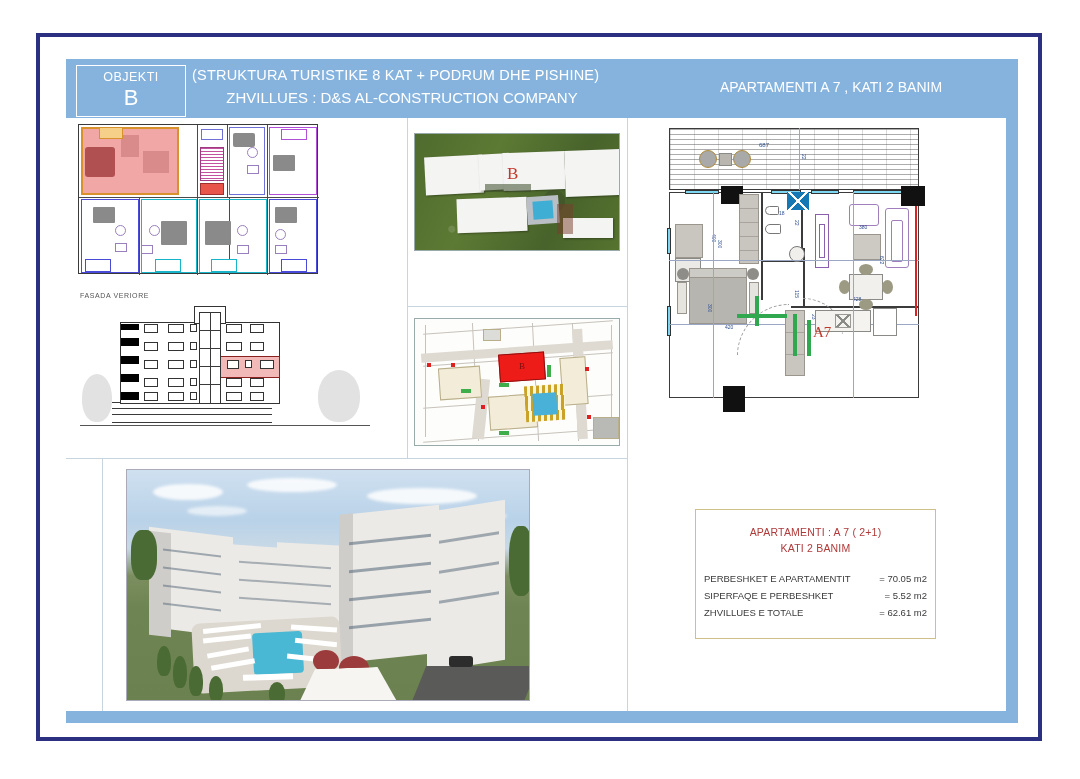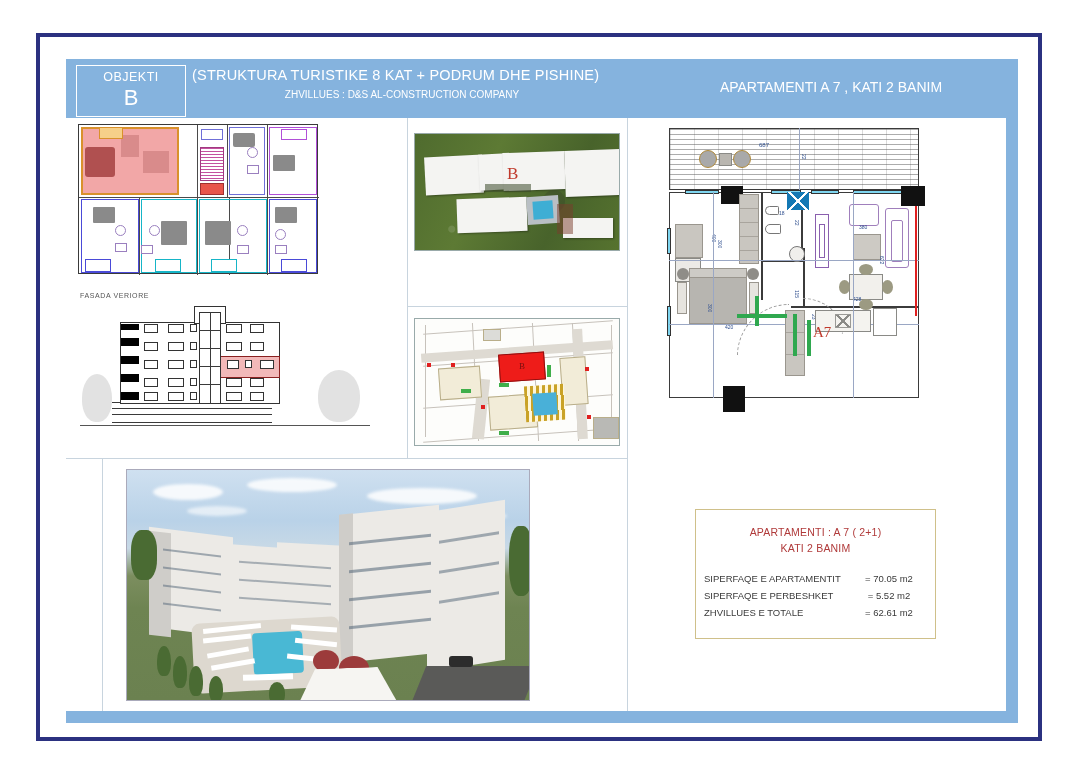--- a/index.html
+++ b/index.html
@@ -70,21 +70,21 @@
     width: 420px;
     font-size: 14.5px;
     letter-spacing: .2px;
     color: #ffffff;
     white-space: nowrap;
   }
   #title-sub {
     position: absolute;
     left: 126px; top: 30px;
     width: 420px;
-    font-size: 10px;
+    font-size: 15px;
     text-align: center;
     color: #ffffff;
     white-space: nowrap;
   }
   #title-right {
     position: absolute;
     left: 600px; top: 20px;
     width: 330px;
     font-size: 14px;
     text-align: center;
@@ -236,21 +236,21 @@
     line-height:17px;
     display:flex;
     justify-content:space-between;
     white-space:nowrap;
   }
   .info-row .lbl { flex: 0 0 auto; }
   .info-row .val { flex: 0 0 auto; }
   .r1 .val { width: 76px; }
   .r2 .val { width: 76px; }
   .r3 .val { width: 76px; }
-  .info-row .val { text-align:center; }
+  .info-row .val { text-align:right; }
 </style>
 </head>
 <body>
 
 <div id="page">
   <div id="sheet-frame">
     <div id="inner-band">
       <div id="inner-white">
 
         <div id="header-band">
@@ -641,21 +641,21 @@
             </div>
           </div>
         </div>
 
         <div class="panel" style="left:561px; top:400px; width:413px; height:252px;">
           <div id="info-box" style="left:68px; top:50px;">
             <div class="info-title">APARTAMENTI : A 7  ( 2+1)</div>
             <div class="info-title">KATI 2 BANIM</div>
             <div id="info-rows">
               <div class="info-row r1">
-                <span class="lbl">SIPERFAQE E APARTAMENTIT</span>
+                <span class="lbl">PERBESHKET E APARTAMENTIT</span>
                 <span class="val">=  70.05 m2</span>
               </div>
               <div class="info-row r2">
                 <span class="lbl">SIPERFAQE E PERBESHKET</span>
                 <span class="val">=  5.52   m2</span>
               </div>
               <div class="info-row r3">
                 <span class="lbl">ZHVILLUES E TOTALE</span>
                 <span class="val">=  62.61 m2</span>
               </div>

